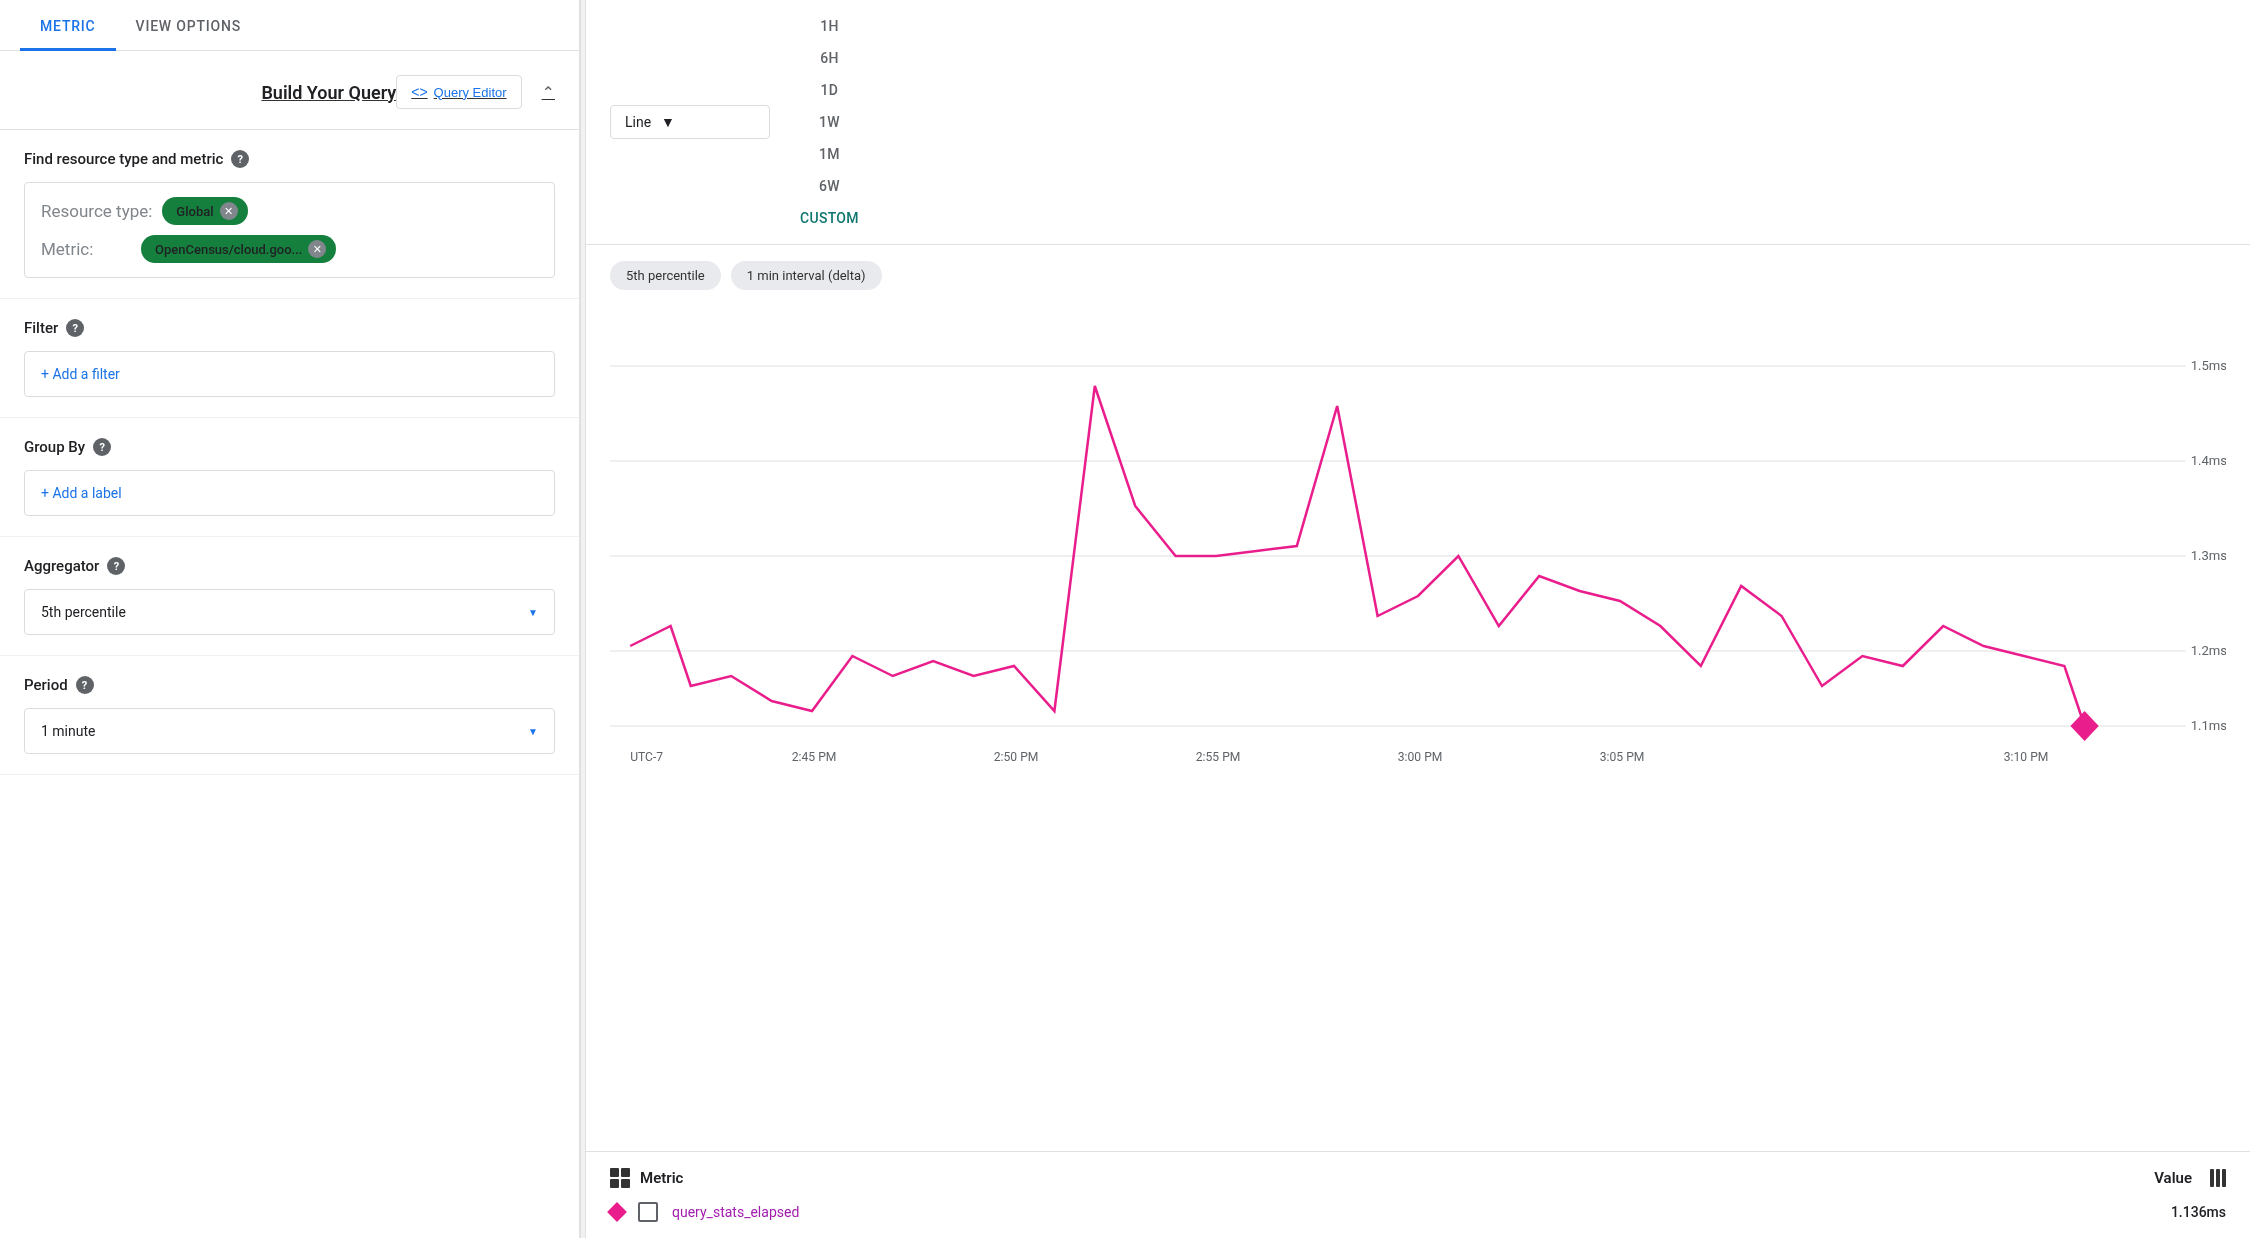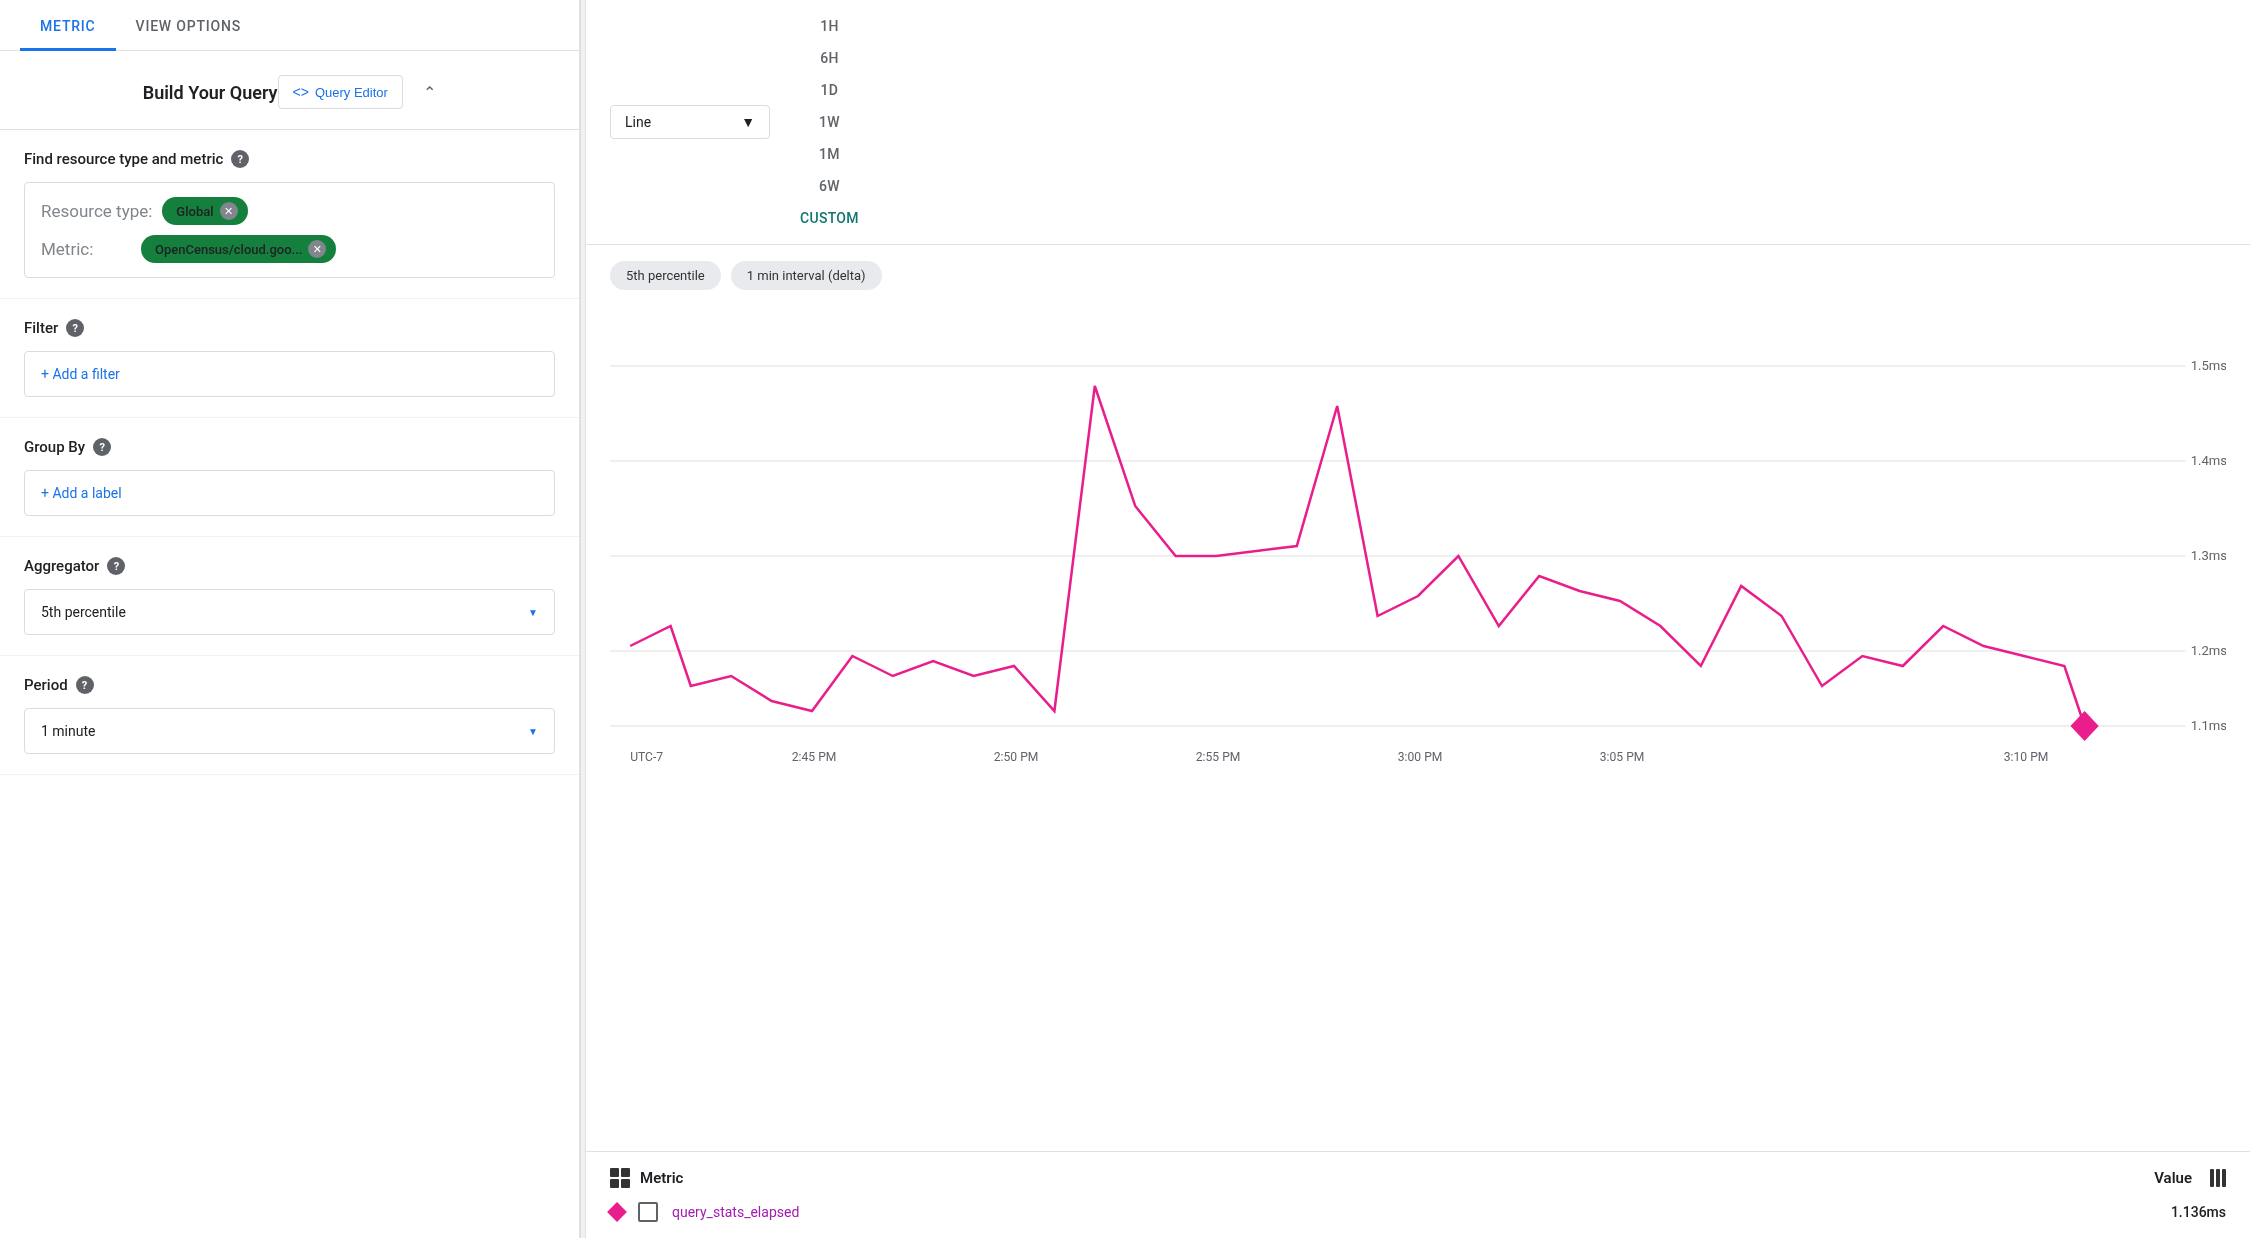--- a/index.html
+++ b/index.html
@@ -57,22 +57,23 @@
       left: 0;
       right: 0;
       height: 3px;
       background: #1a73e8;
     }
 
     
     .build-query-header {
       display: flex;
       align-items: center;
-      justify-content: center;
+      justify-content: flex-end;
       padding: 24px 24px 20px;
+      text-decoration: underline;
     }
 
     .build-query-title {
       font-size: 18px;
       font-weight: 600;
       color: #202124;
     }
 
     .query-editor-btn {
       display: flex;
@@ -229,21 +230,20 @@
       display: flex;
       align-items: center;
       gap: 10px;
       border: 1px solid #dadce0;
       border-radius: 4px;
       padding: 8px 14px;
       font-size: 14px;
       color: #202124;
       cursor: pointer;
       min-width: 160px;
-      justify-content: space-between;
     }
 
     .time-btn {
       font-size: 14px;
       color: #5f6368;
       padding: 6px 10px;
       cursor: pointer;
       font-weight: 500;
       letter-spacing: 0.3px;
     }

